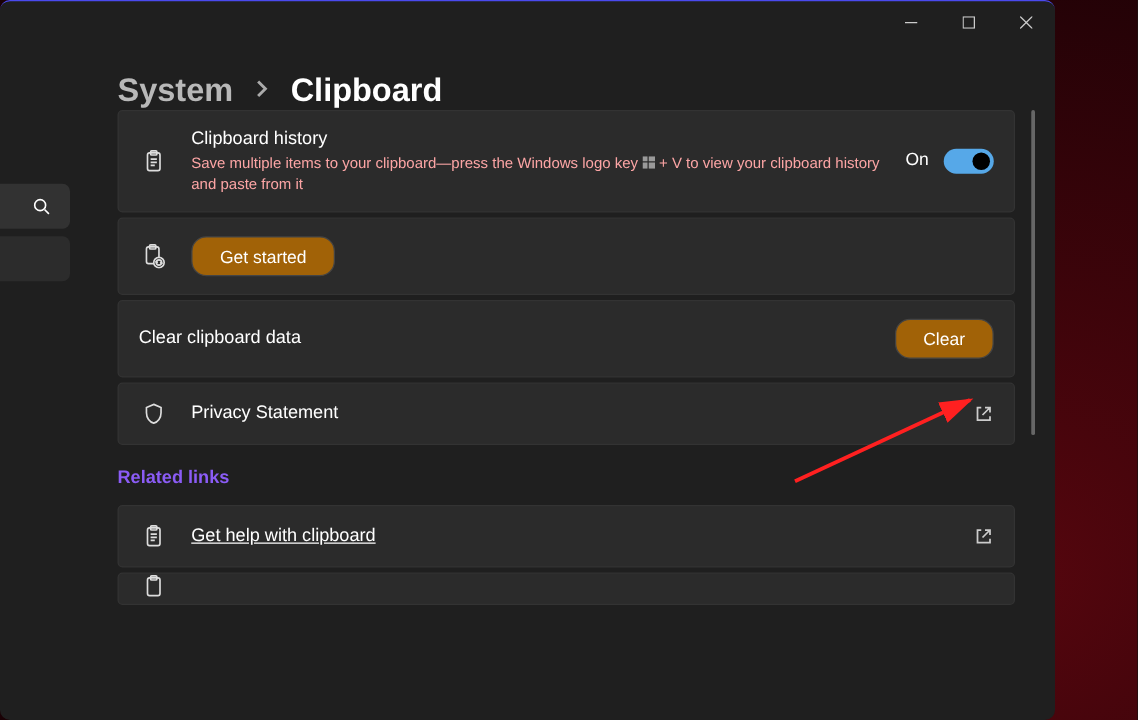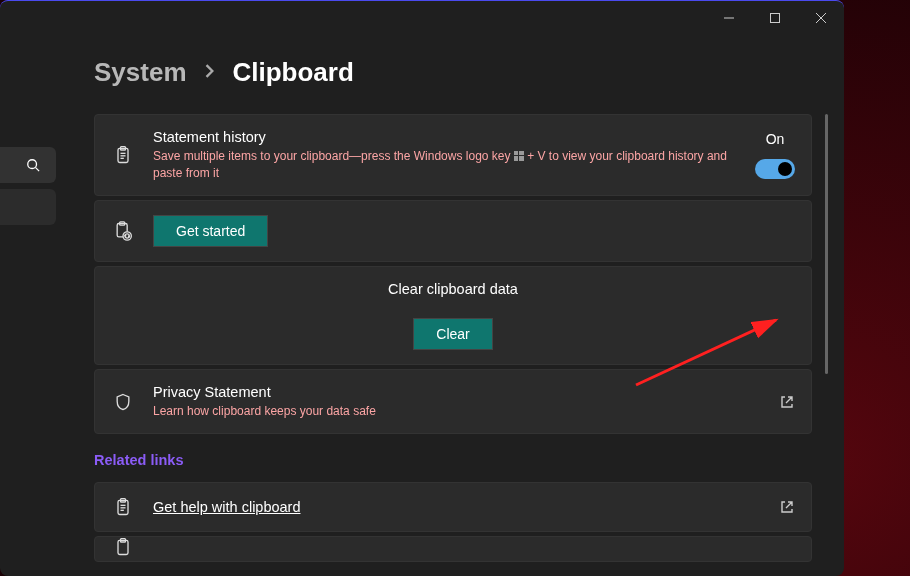--- a/index.html
+++ b/index.html
@@ -11,41 +11,41 @@
     color:#fff; display:flex; flex-direction:column;
   }
   .titlebar { height:34px; display:flex; justify-content:flex-end; align-items:center; gap:0; }
   .winbtn { width:46px; height:34px; display:flex; align-items:center; justify-content:center; color:#ccc; }
   .winbtn svg { width:10px; height:10px; }
   .body { flex:1; display:flex; min-height:0; }
   .sidebar { width:56px; display:flex; flex-direction:column; padding-top:112px; gap:6px; }
   .sb-item { height:36px; background:#2c2c2c; border-radius:0 6px 6px 0; display:flex; align-items:center; justify-content:flex-end; padding-right:16px; }
   .sb-item.sel { background:#323232; }
   .content { flex:1; padding:22px 6px 0 38px; overflow:hidden; position:relative; }
-  .crumbs { display:flex; align-items:center; gap:18px; margin-bottom:26px; }
+  .crumbs { display:flex; align-items:center; gap:18px; }
   .crumbs .sys { font-size:26px; font-weight:600; color:#b8b8b8; }
   .crumbs .chev { color:#aaa; font-size:14px; }
   .crumbs .page { font-size:26px; font-weight:600; color:#fff; }
   .scroll { position:relative; padding-right:26px; }
   .card {
     background:#2b2b2b; border-radius:4px; padding:14px 16px; margin-bottom:4px;
     display:flex; align-items:center; gap:18px; border:1px solid #333;
   }
   .card .icon { width:24px; display:flex; align-items:center; justify-content:center; color:#ddd; flex-shrink:0;}
   .card .icon svg { width:20px; height:20px; }
   .card .txt { flex:1; min-width:0; }
   .card .title { font-size:14.5px; color:#fff; margin-bottom:3px; font-weight:400;}
   .card .desc { font-size:12px; color:#fca5a5; line-height:1.35; }
-  .toggle-wrap { display:flex; align-items:center; gap:12px;flex-direction:column; }
+  .toggle-wrap { display:flex; align-items:flex-start; gap:12px; }
   .toggle-label { font-size:14px; color:#fff; }
   .toggle { width:40px; height:20px; background:#56a8e8; border-radius:10px; position:relative; }
   .toggle .knob { position:absolute; right:3px; top:3px; width:14px; height:14px; background:#000; border-radius:50%; }
   .btn {
-    background:#0f766e; border:1px solid #444; color:#fff; padding:7px 22px;
-    border-radius:0; font-size:14px;
+    background:#a16207; border:1px solid #444; color:#fff; padding:7px 22px;
+    border-radius:12px; font-size:14px;
   }
   .linkicon { width:16px; height:16px; color:#ccc; }
   .section-label { font-size:14.5px; font-weight:600; color:#8b5cf6; margin:18px 0 14px 0; }
   .scrollbar { position:absolute; right:10px; top:0; width:3px; height:260px; background:#666; border-radius:2px;}
   .arrow-annot { position:absolute; pointer-events:none; }
   .win-key { display:inline-block; vertical-align:middle; }
 </style>
 </head>
 <body>
 
@@ -100,21 +100,21 @@
           <div class="icon">
             <svg viewBox="0 0 24 24" fill="none" stroke="currentColor" stroke-width="1.6">
                 <rect x="6" y="4" width="12" height="17" rx="2"></rect>
                 <rect x="9" y="2" width="6" height="4" rx="1"></rect>
                 <line x1="9" y1="10" x2="15" y2="10"></line>
                 <line x1="9" y1="13" x2="15" y2="13"></line>
                 <line x1="9" y1="16" x2="13" y2="16"></line>
               </svg>
           </div>
           <div class="txt">
-            <div class="title">Statement history</div>
+            <div class="title">Clipboard history</div>
             <div class="desc">
               <span>Save multiple items to your clipboard—press the Windows logo key </span><span class="win-key"><svg width="10" height="10" viewBox="0 0 10 10">
                     <rect x="0" y="0" width="4" height="4" fill="#9a9a9a"></rect>
                     <rect x="5" y="0" width="5" height="4" fill="#9a9a9a"></rect>
                     <rect x="0" y="5" width="4" height="5" fill="#9a9a9a"></rect>
                     <rect x="5" y="5" width="5" height="5" fill="#9a9a9a"></rect>
                   </svg></span><span> + V to view your clipboard history and paste from it</span>
             </div>
           </div>
           <div class="toggle-wrap">
@@ -133,36 +133,35 @@
                 <circle cx="17" cy="18" r="5" fill="#2b2b2b"></circle>
                 <path d="M14.5 18 a2.5 2.5 0 0 1 5 0"></path>
                 <path d="M19.5 18 a2.5 2.5 0 0 1 -5 0"></path>
                 <path d="M14 16.5 l0.5 1.5 l1.5 -0.5"></path>
                 <path d="M20 19.5 l-0.5 -1.5 l-1.5 0.5"></path>
               </svg>
           </div>
           <button class="btn">Get started</button>
         </div>
 
-        <div class="card" style="padding-left:16px;flex-direction:column;">
+        <div class="card" style="padding-left:16px;">
           <div class="txt" style="margin-left:0;">
             <div class="title">Clear clipboard data</div>
           </div>
           <button class="btn">Clear</button>
         </div>
 
         <div class="card">
           <div class="icon">
             <svg viewBox="0 0 24 24" fill="none" stroke="currentColor" stroke-width="1.6">
                 <path d="M12 3 L19 6 V11 C19 16 16 20 12 21 C8 20 5 16 5 11 V6 Z"></path>
               </svg>
           </div>
           <div class="txt">
             <div class="title">Privacy Statement</div>
-            <div class="desc">Learn how clipboard keeps your data safe</div>
           </div>
           <svg class="linkicon" viewBox="0 0 16 16">
               <path d="M6 3 H3 V13 H13 V10 M9 3 H13 V7 M13 3 L7 9" fill="none" stroke="currentColor" stroke-width="1.4"></path>
             </svg>
         </div>
 
         <div class="section-label">Related links</div>
 
         <div class="card">
           <div class="icon">

